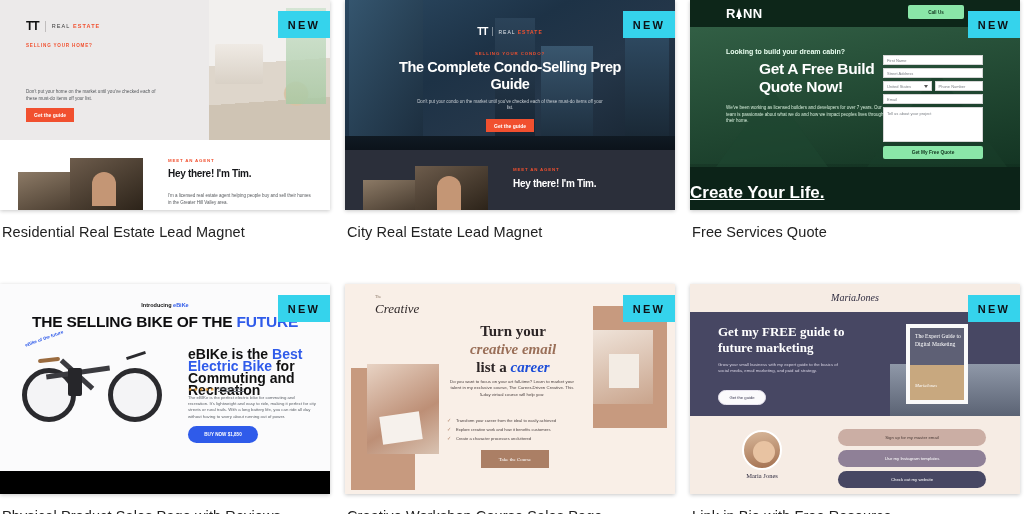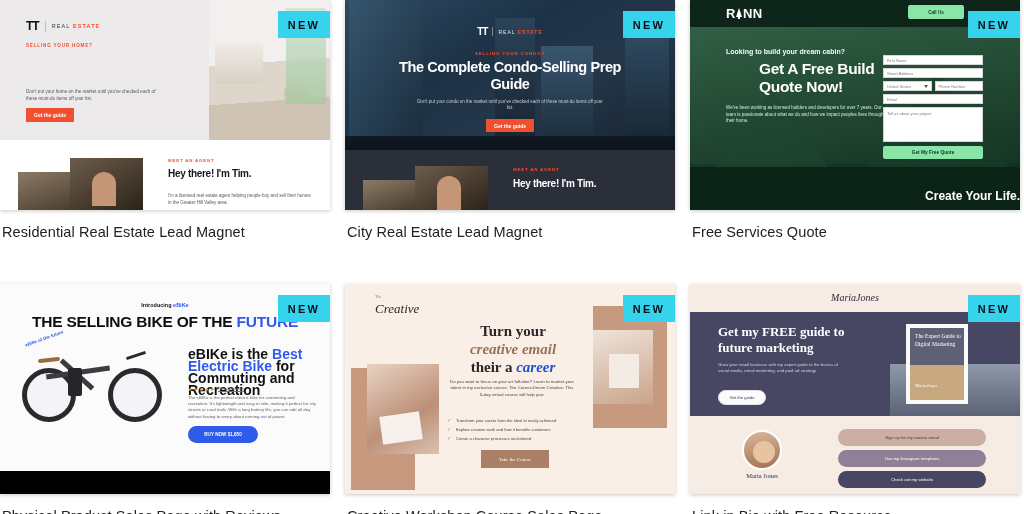--- a/index.html
+++ b/index.html
@@ -120,21 +120,21 @@
   .c3 h2{position:absolute;left:36px;top:60px;width:150px;font-size:15.5px;line-height:18px;font-weight:800;color:#fff;letter-spacing:-.3px;margin-left:33px;}
   .c3 .body{position:absolute;left:36px;top:105px;width:158px;font-size:4.5px;line-height:6.6px;color:#d4ecd9;}
   .c3 .form{position:absolute;left:193px;top:55px;width:100px;}
   .c3 .fi{width:100%;height:10px;background:#fff;border:.5px solid #d6d6d6;margin-bottom:3px;font-size:4px;color:#7e8288;padding-left:3px;display:flex;align-items:center;}
   .c3 .frow{display:flex;gap:3px;}
   .c3 .frow .fi{width:50%;}
   .c3 .sel{position:relative;}
   .c3 .sel .ar{position:absolute;right:3px;top:3px;width:0;height:0;border-left:2.5px solid transparent;border-right:2.5px solid transparent;border-top:3px solid #555;}
   .c3 .ta{width:100%;height:35px;background:#fff;border:.5px solid #d6d6d6;margin-bottom:4px;font-size:4px;color:#7e8288;padding:3px;}
   .c3 .sub{width:100%;height:13px;background:#8ae6a8;border-radius:2px;color:#12361f;font-size:4.8px;font-weight:700;display:flex;align-items:center;justify-content:center;}
-  .c3 .tagline{position:absolute;left:0;right:0;bottom:7px;text-align:right;font-size:12px;font-weight:800;color:#fff;}
+  .c3 .tagline{position:absolute;left:0;right:0;bottom:7px;text-align:left;font-size:17px;font-weight:800;color:#fff;text-decoration:underline;}
 
   
   .c4 .bg{position:absolute;inset:0;background:#fbfbfc;}
   .c4 .intro{position:absolute;left:0;right:0;top:18px;text-align:center;font-size:5.5px;font-weight:800;color:#111;}
   .c4 .intro i{color:#2f5bea;font-style:normal;}
   .c4 h2{position:absolute;left:0;right:0;top:29px;text-align:center;font-size:15.5px;font-weight:900;color:#0d0d0f;letter-spacing:-.2px;}
   .c4 h2 i{color:#2f5bea;font-style:normal;}
   .c4 .bike{position:absolute;left:22px;top:62px;width:140px;height:80px;}
   .c4 .w{position:absolute;bottom:4px;width:54px;height:54px;border-radius:50%;border:5px solid #2a2a2e;background:#f4f4f6;}
   .c4 .w.l{left:0;} .c4 .w.r{right:0;}
@@ -316,21 +316,21 @@
       <div class="tanR"></div>
       <div class="photoL"></div>
       <div class="photoR"></div>
       <div class="logo">
         <span class="sm">The</span>
         <span class="big">Creative</span>
       </div>
       <h2>
         <span>Turn your</span><br>
         <span class="it">creative email</span><br>
-        <span>their a </span><span class="it2">career</span>
+        <span>list a </span><span class="it2">career</span>
       </h2>
       <div class="body">Do you want to focus on your art full-time? Learn to market your talent in my exclusive course, The Career-Driven Creative. This 5-day virtual course will help you:</div>
       <ul>
         <li>Transform your career from the ideal to easily achieved</li>
         <li>Explore creative work and how it benefits customers</li>
         <li>Create a character processes uncluttered</li>
       </ul>
       <div class="cta">Take the Course</div>
       <div class="badge">NEW</div>
     </div>

